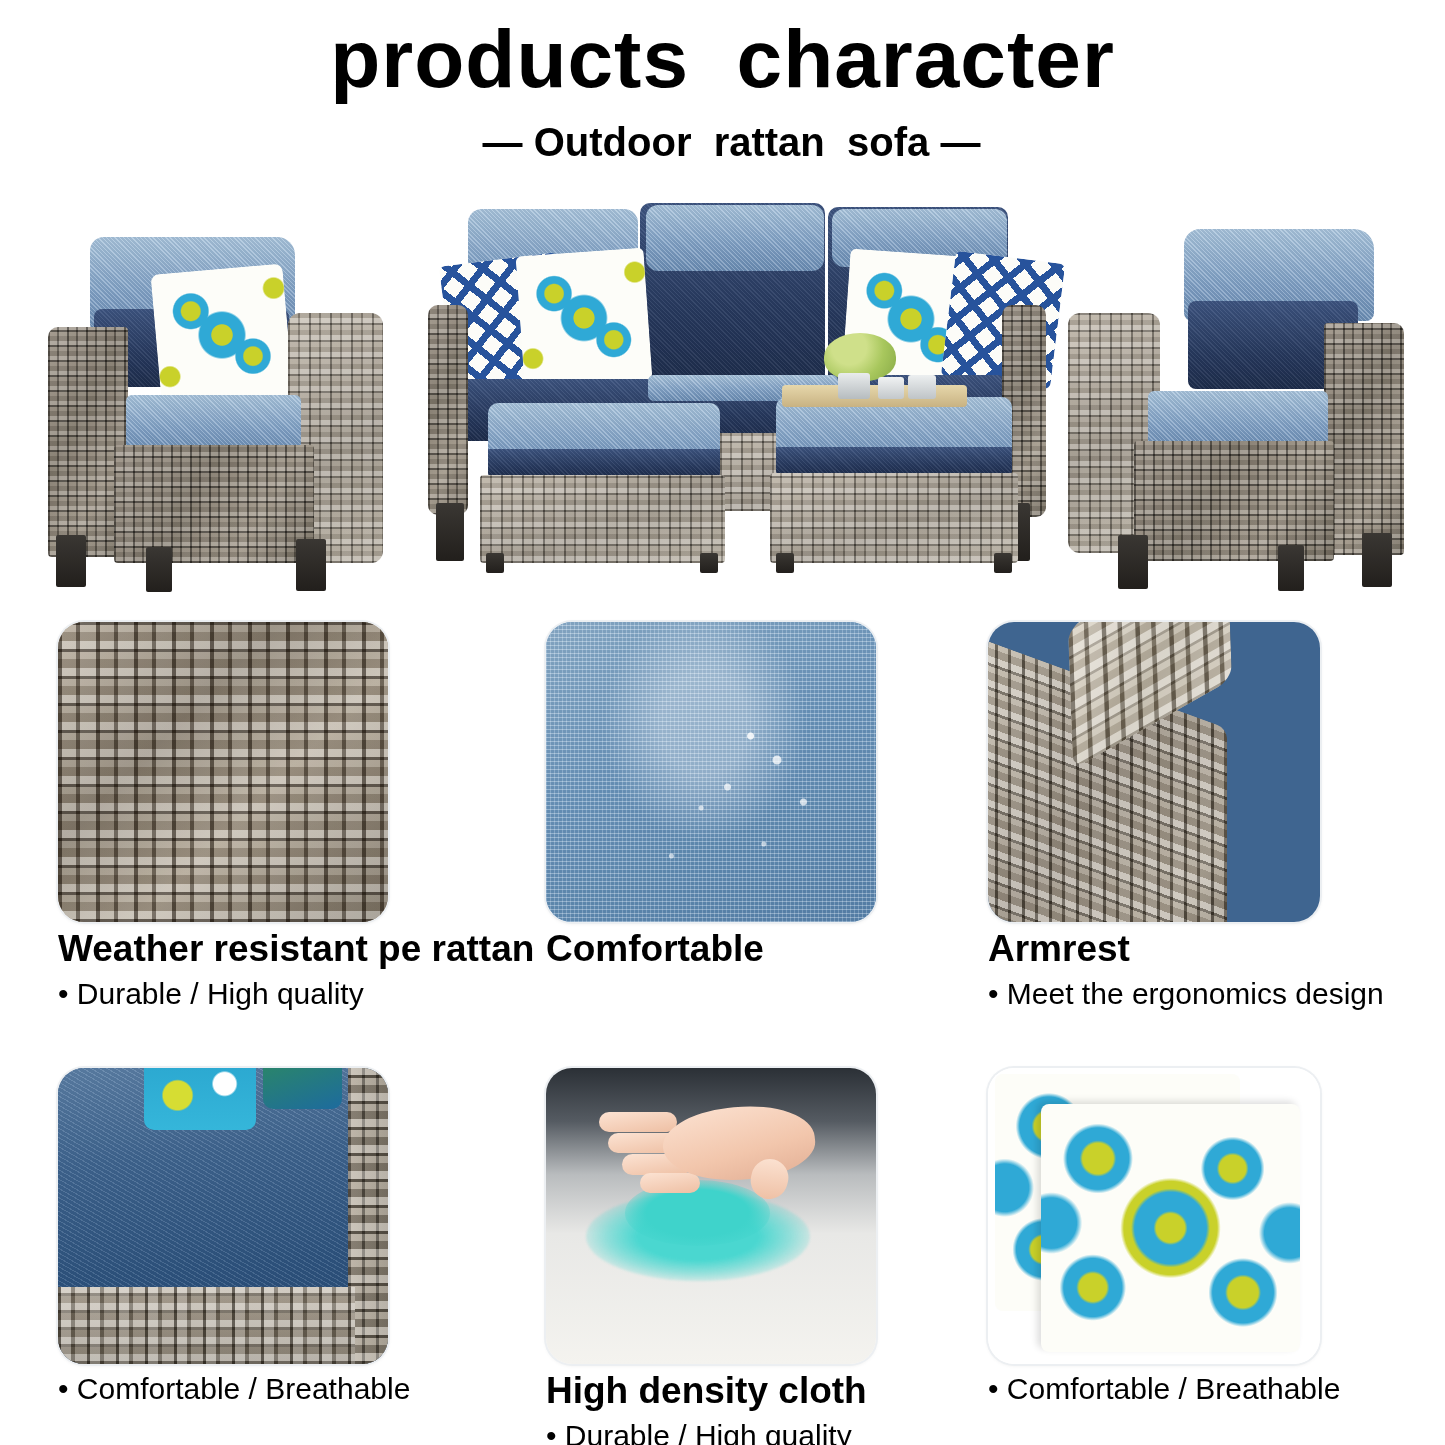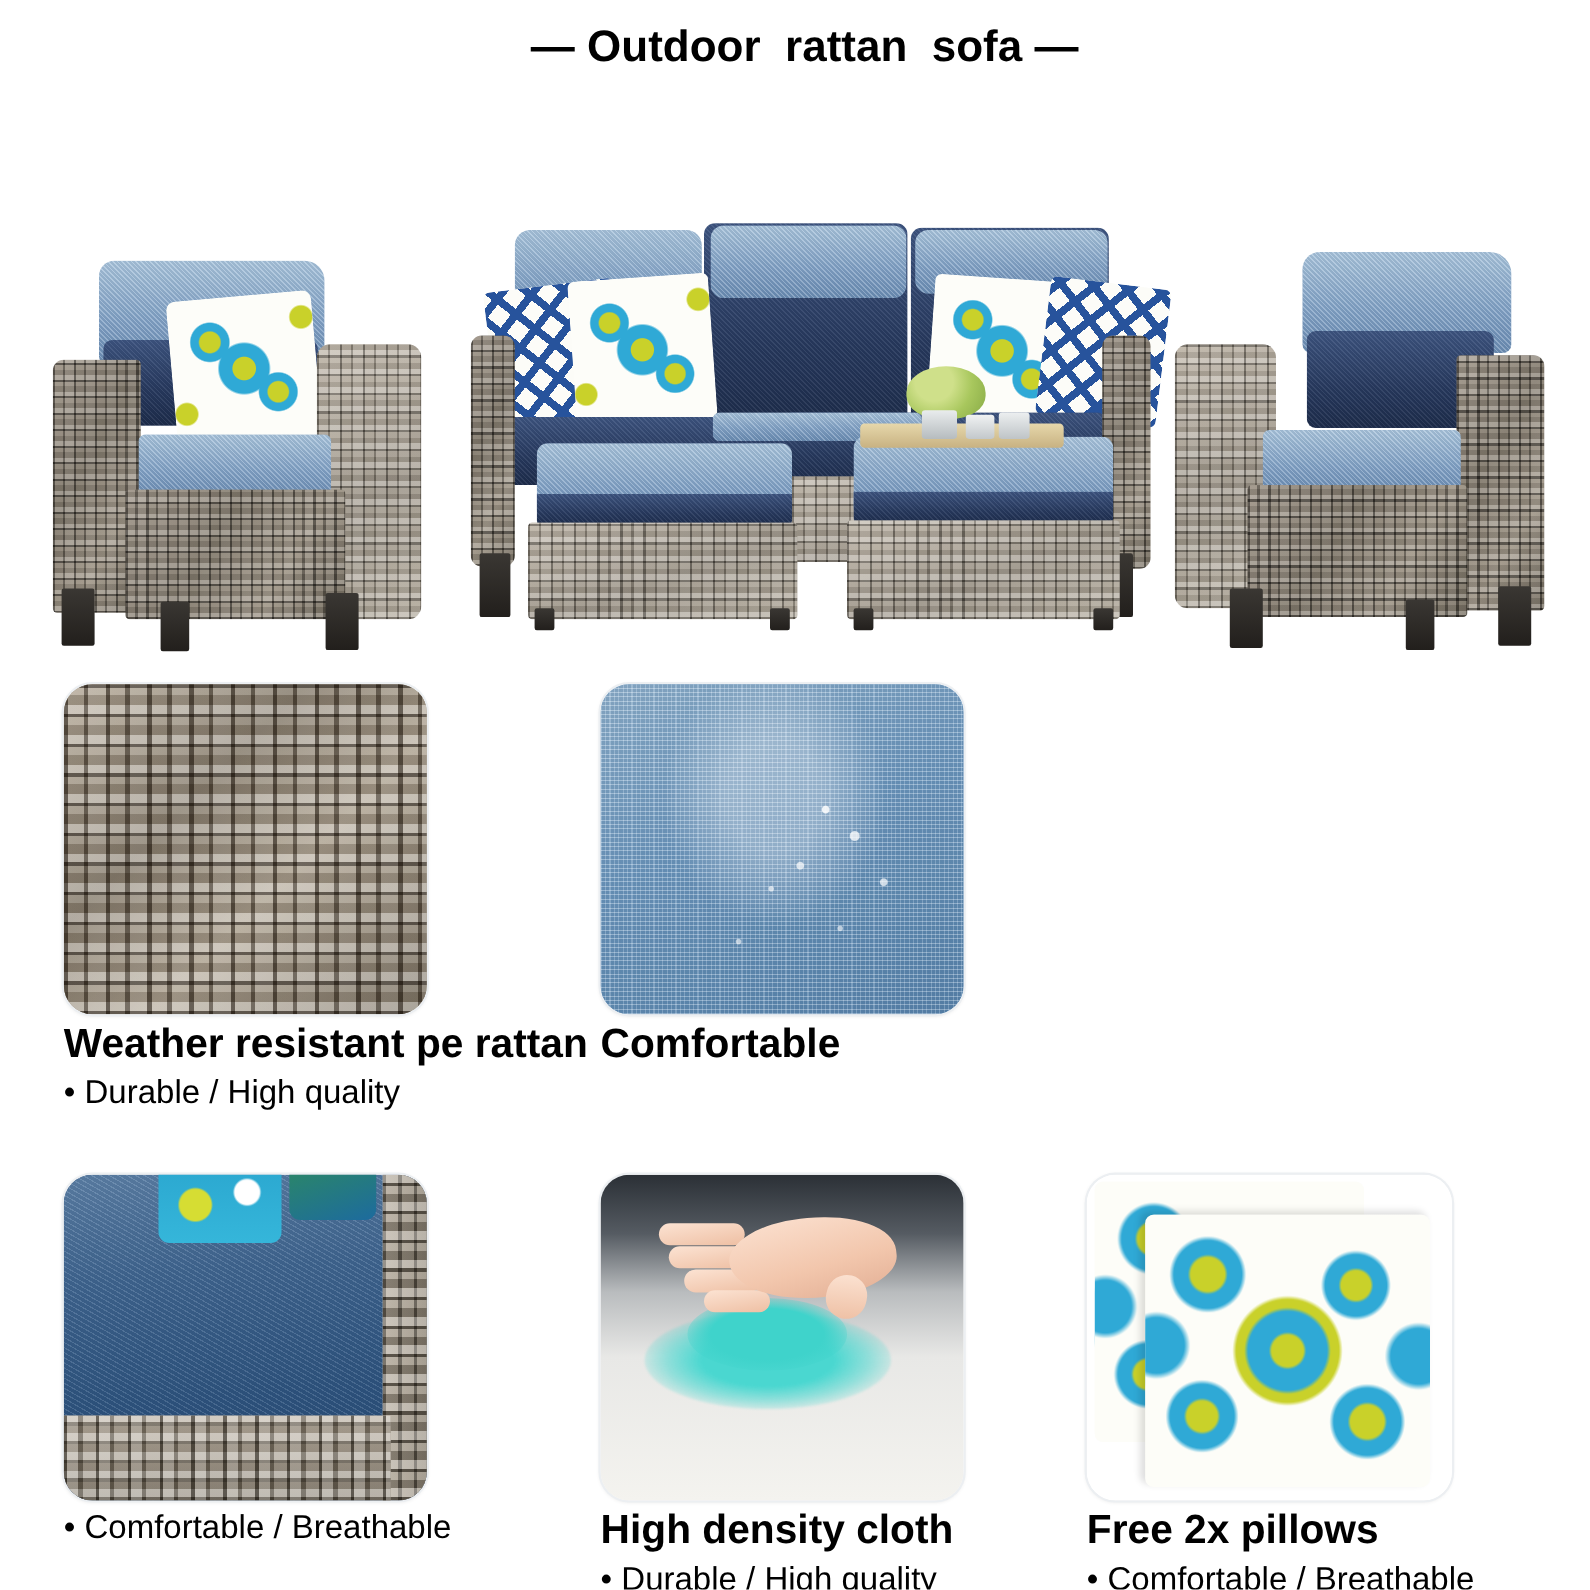--- a/index.html
+++ b/index.html
@@ -180,20 +180,21 @@
       radial-gradient(circle at 4% 48%, #2fa9d6 0 9%, rgba(47,169,214,0) 11%),
       radial-gradient(circle at 96% 52%, #2fa9d6 0 9%, rgba(47,169,214,0) 11%),
       linear-gradient(0deg,#fdfdf8,#fdfdf8);}
 </style>
 </head>
 <body>
 
 <div class="page">
 
   <div class="header">
+    <div class="title">products  character</div>
     <div class="subtitle">— Outdoor  rattan  sofa —</div>
   </div>
 
   <div class="hero">
 
     <div class="piece" style="left:18px;top:32px;width:350px;height:375px;">
       <div class="piece denim-lt" style="left:42px;top:20px;width:205px;height:95px;border-radius:14px 18px 8px 8px;"></div>
       <div class="piece denim" style="left:46px;top:92px;width:195px;height:78px;border-radius:8px;"></div>
       <div class="piece suzani" style="left:108px;top:52px;width:132px;height:132px;border-radius:8px;transform:rotate(-5deg);"></div>
       <div class="piece rattan" style="left:0px;top:110px;width:80px;height:230px;border-radius:10px 4px 4px 4px;"></div>
@@ -279,20 +280,30 @@
     <div class="f-sub">• Durable / High quality</div>
   </div>
 
   <div class="feature" style="left:546px;top:622px;width:420px;height:400px;">
     <div class="thumb" style="width:330px;height:300px;">
       <div class="tex-water"></div>
     </div>
     <div class="f-title">Comfortable</div>
   </div>
 
+  <div class="feature" style="left:988px;top:622px;width:420px;height:400px;">
+    <div class="thumb" style="width:332px;height:300px;">
+      <div class="tex-arm">
+        <div class="arm-body"></div>
+        <div class="arm-top"></div>
+      </div>
+    </div>
+    <div class="f-title">Armrest</div>
+    <div class="f-sub">• Meet the ergonomics design</div>
+  </div>
 
   <div class="feature" style="left:58px;top:1068px;width:470px;height:380px;">
     <div class="thumb" style="width:330px;height:296px;">
       <div class="tex-wash">
         <div class="wash-pillow"></div>
         <div class="wash-pillow2"></div>
         <div class="wash-rattan-r"></div>
         <div class="wash-rattan-b"></div>
       </div>
     </div>
@@ -318,17 +329,16 @@
     <div class="f-sub">• Durable / High quality</div>
   </div>
 
   <div class="feature" style="left:988px;top:1068px;width:430px;height:380px;">
     <div class="thumb" style="width:332px;height:296px;">
       <div class="tex-pillows">
         <div class="pw" style="left:2%;top:2%;width:74%;height:80%;"></div>
         <div class="pw" style="left:16%;top:12%;width:78%;height:84%;box-shadow:-4px -3px 7px rgba(0,0,0,.13);"></div>
       </div>
     </div>
-    <div class="f-title">Free 2x pillows</div>
     <div class="f-sub">• Comfortable / Breathable</div>
   </div>
 
 </div>
 
 </body></html>

